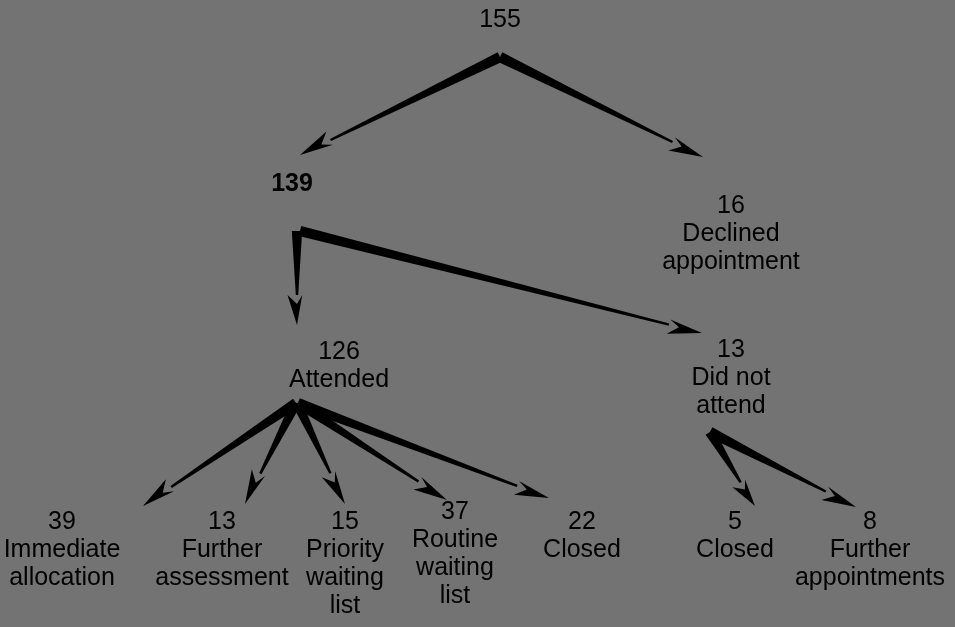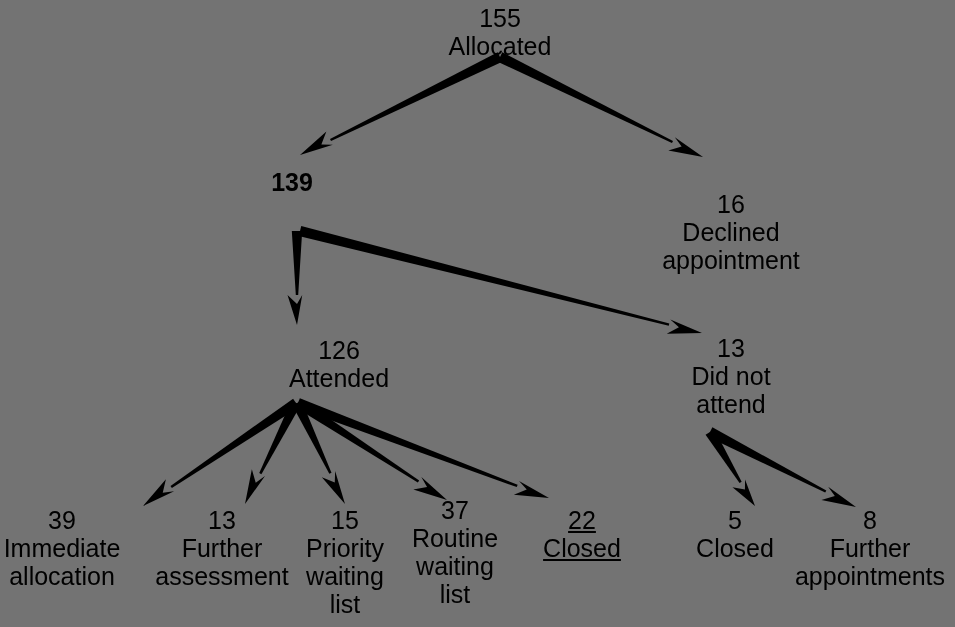--- a/index.html
+++ b/index.html
@@ -67,36 +67,36 @@
       <polygon points="447.00,500.00 413.32,489.41 427.05,487.02 421.36,477.07" fill="#000000"></polygon>
       <polygon points="296.16,407.86 516.78,487.09 517.63,484.84 299.84,398.14" fill="#000000"></polygon>
       <polygon points="549.00,498.00 513.84,494.85 526.74,489.58 519.05,481.08" fill="#000000"></polygon>
       <polygon points="705.56,434.70 739.57,482.94 741.63,481.70 714.44,429.30" fill="#000000"></polygon>
       <polygon points="755.00,506.00 732.48,487.26 744.92,489.42 745.06,479.61" fill="#000000"></polygon>
       <polygon points="707.62,436.63 825.21,492.53 826.31,490.40 712.38,427.37" fill="#000000"></polygon>
       <polygon points="856.00,507.00 821.42,499.91 834.83,496.12 828.14,486.82" fill="#000000"></polygon>
     </svg>
 
   <div id="node-layer">
-      <div class="node" style="left: 500px; top: 4px;"><span class="count">155</span><span class="label">Allocated</span></div>
+      <div class="node" style="left: 500px; top: 4px;"><span class="count">155</span></div>
       <div class="node" style="left: 292px; top: 168px; font-weight: bold;"><span class="count">139</span></div>
       <div class="node" style="left: 731px; top: 190px;"><span class="count">16</span><span class="label">Declined
 appointment</span></div>
       <div class="node" style="left: 298px; top: 336px; margin-left: 41px;"><span class="count">126</span><span class="label">Attended</span></div>
       <div class="node" style="left: 731px; top: 334px;"><span class="count">13</span><span class="label">Did not
 attend</span></div>
       <div class="node" style="left: 62px; top: 506px;"><span class="count">39</span><span class="label">Immediate
 allocation</span></div>
       <div class="node" style="left: 222px; top: 506px;"><span class="count">13</span><span class="label">Further
 assessment</span></div>
       <div class="node" style="left: 345px; top: 506px;"><span class="count">15</span><span class="label">Priority
 waiting
 list</span></div>
       <div class="node" style="left: 455px; top: 496px;"><span class="count">37</span><span class="label">Routine
 waiting
 list</span></div>
-      <div class="node" style="left: 582px; top: 506px; text-decoration: underline;"><span class="count">22</span><span class="label">Closed</span></div>
+      <div class="node" style="left: 582px; top: 506px;"><span class="count">22</span><span class="label">Closed</span></div>
       <div class="node" style="left: 735px; top: 506px;"><span class="count">5</span><span class="label">Closed</span></div>
       <div class="node" style="left: 870px; top: 506px;"><span class="count">8</span><span class="label">Further
 appointments</span></div>
     </div>
 
 </div>
 
 </body></html>

